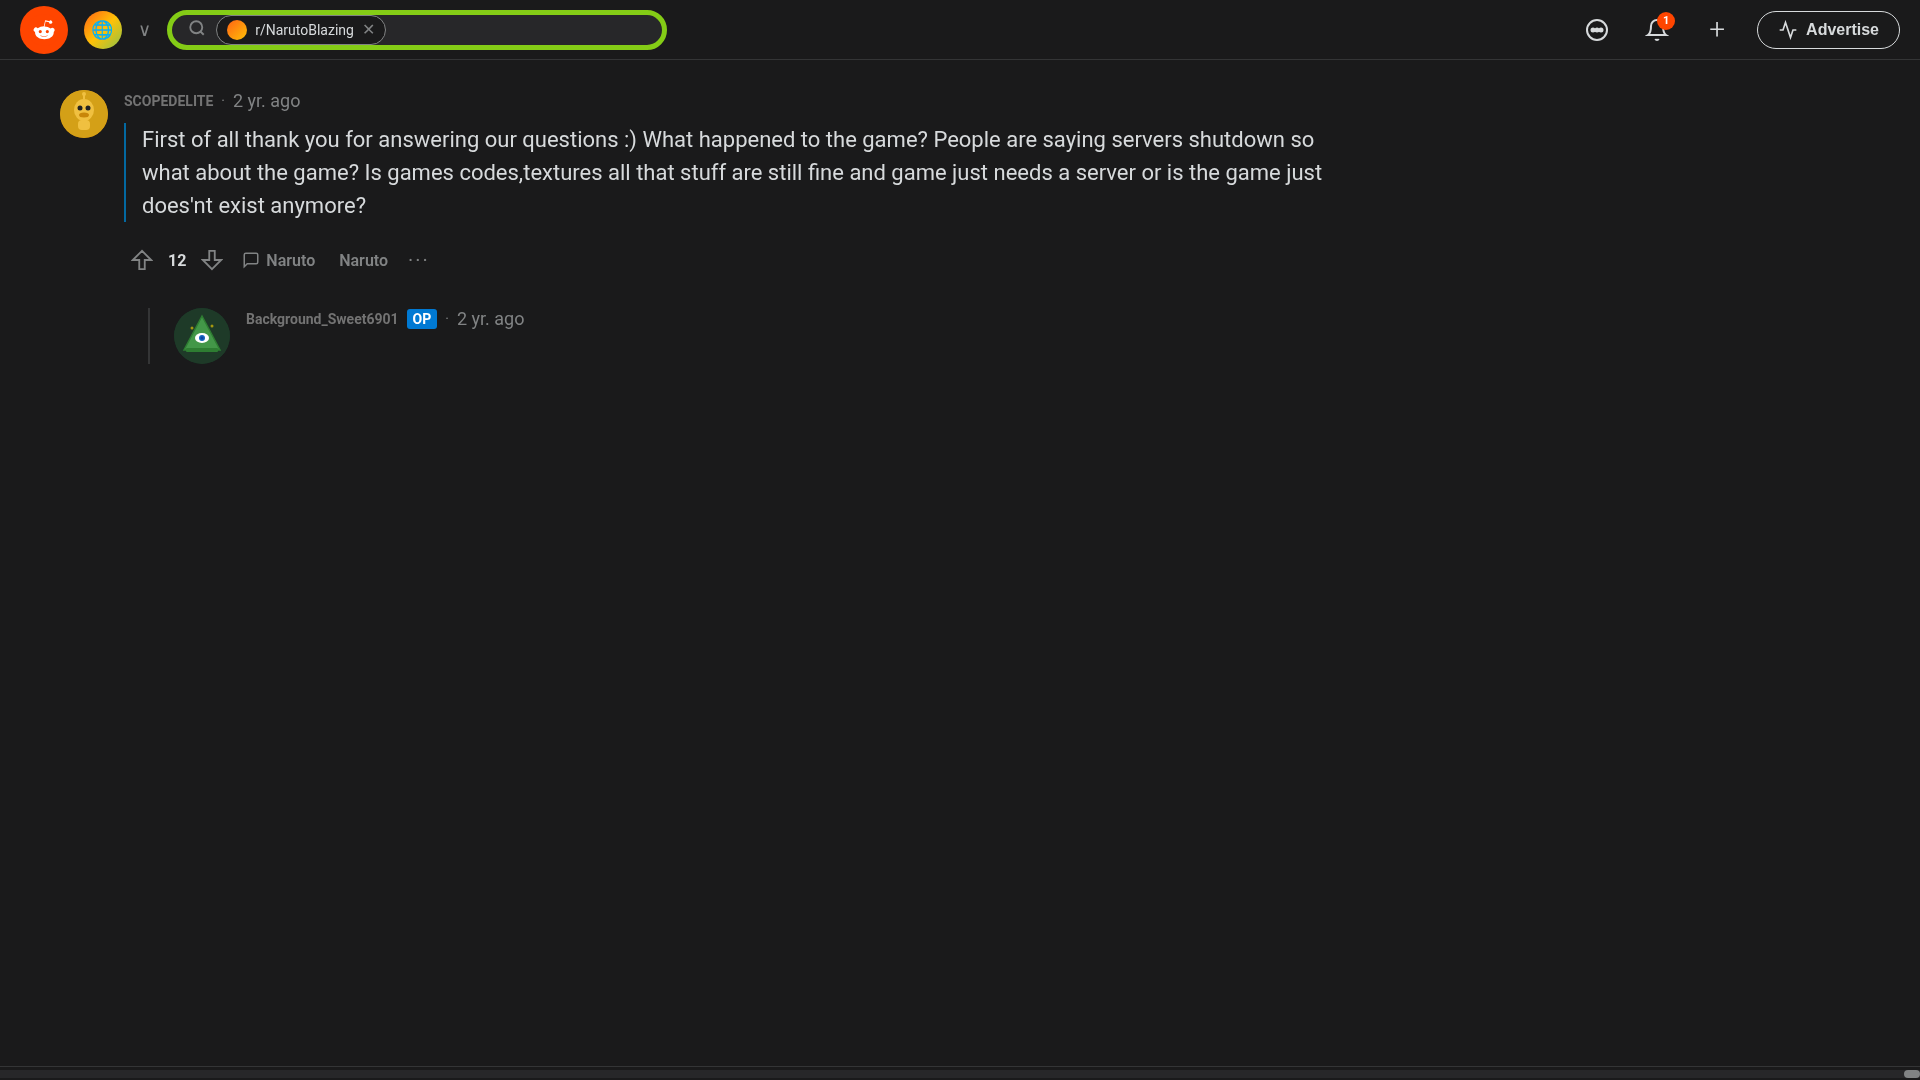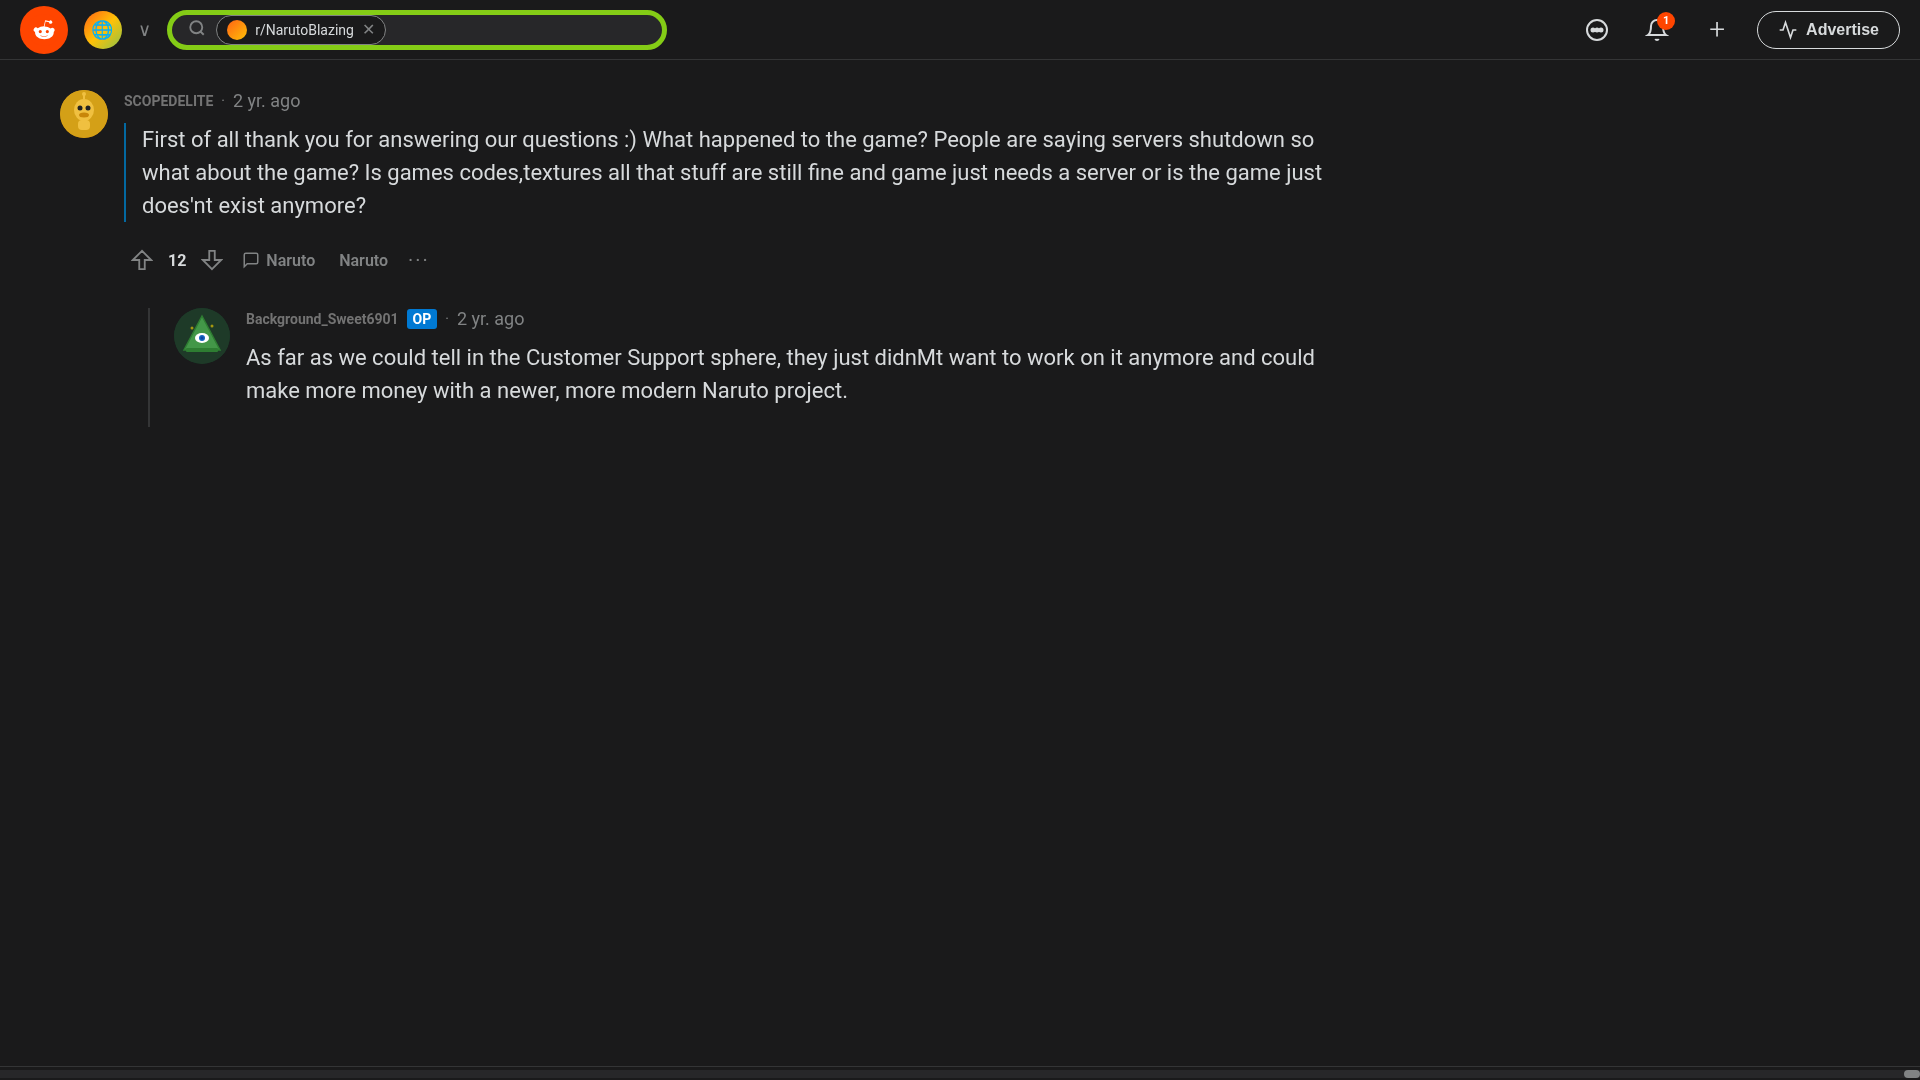--- a/index.html
+++ b/index.html
@@ -479,21 +479,20 @@
       </div>
 
       <div class="comment-body nested-comment-body">
         <div class="comment-header">
           <span class="comment-author">Background_Sweet6901</span>
           <span class="op-badge">OP</span>
           <span class="comment-dot">·</span>
           <span class="comment-time">2 yr. ago</span>
         </div>
 
-        <div class="comment-text">As far as we could tell in the Customer Support sphere, they just didnMt want to work on it anymore and could make more money with a newer, more modern Naruto project.</div>
       </div>
     </div>
   </div>
 
 </main>
 
 <div class="scrollbar-area">
   <div class="scrollbar-track">
     <div class="scrollbar-thumb"></div>
   </div>

